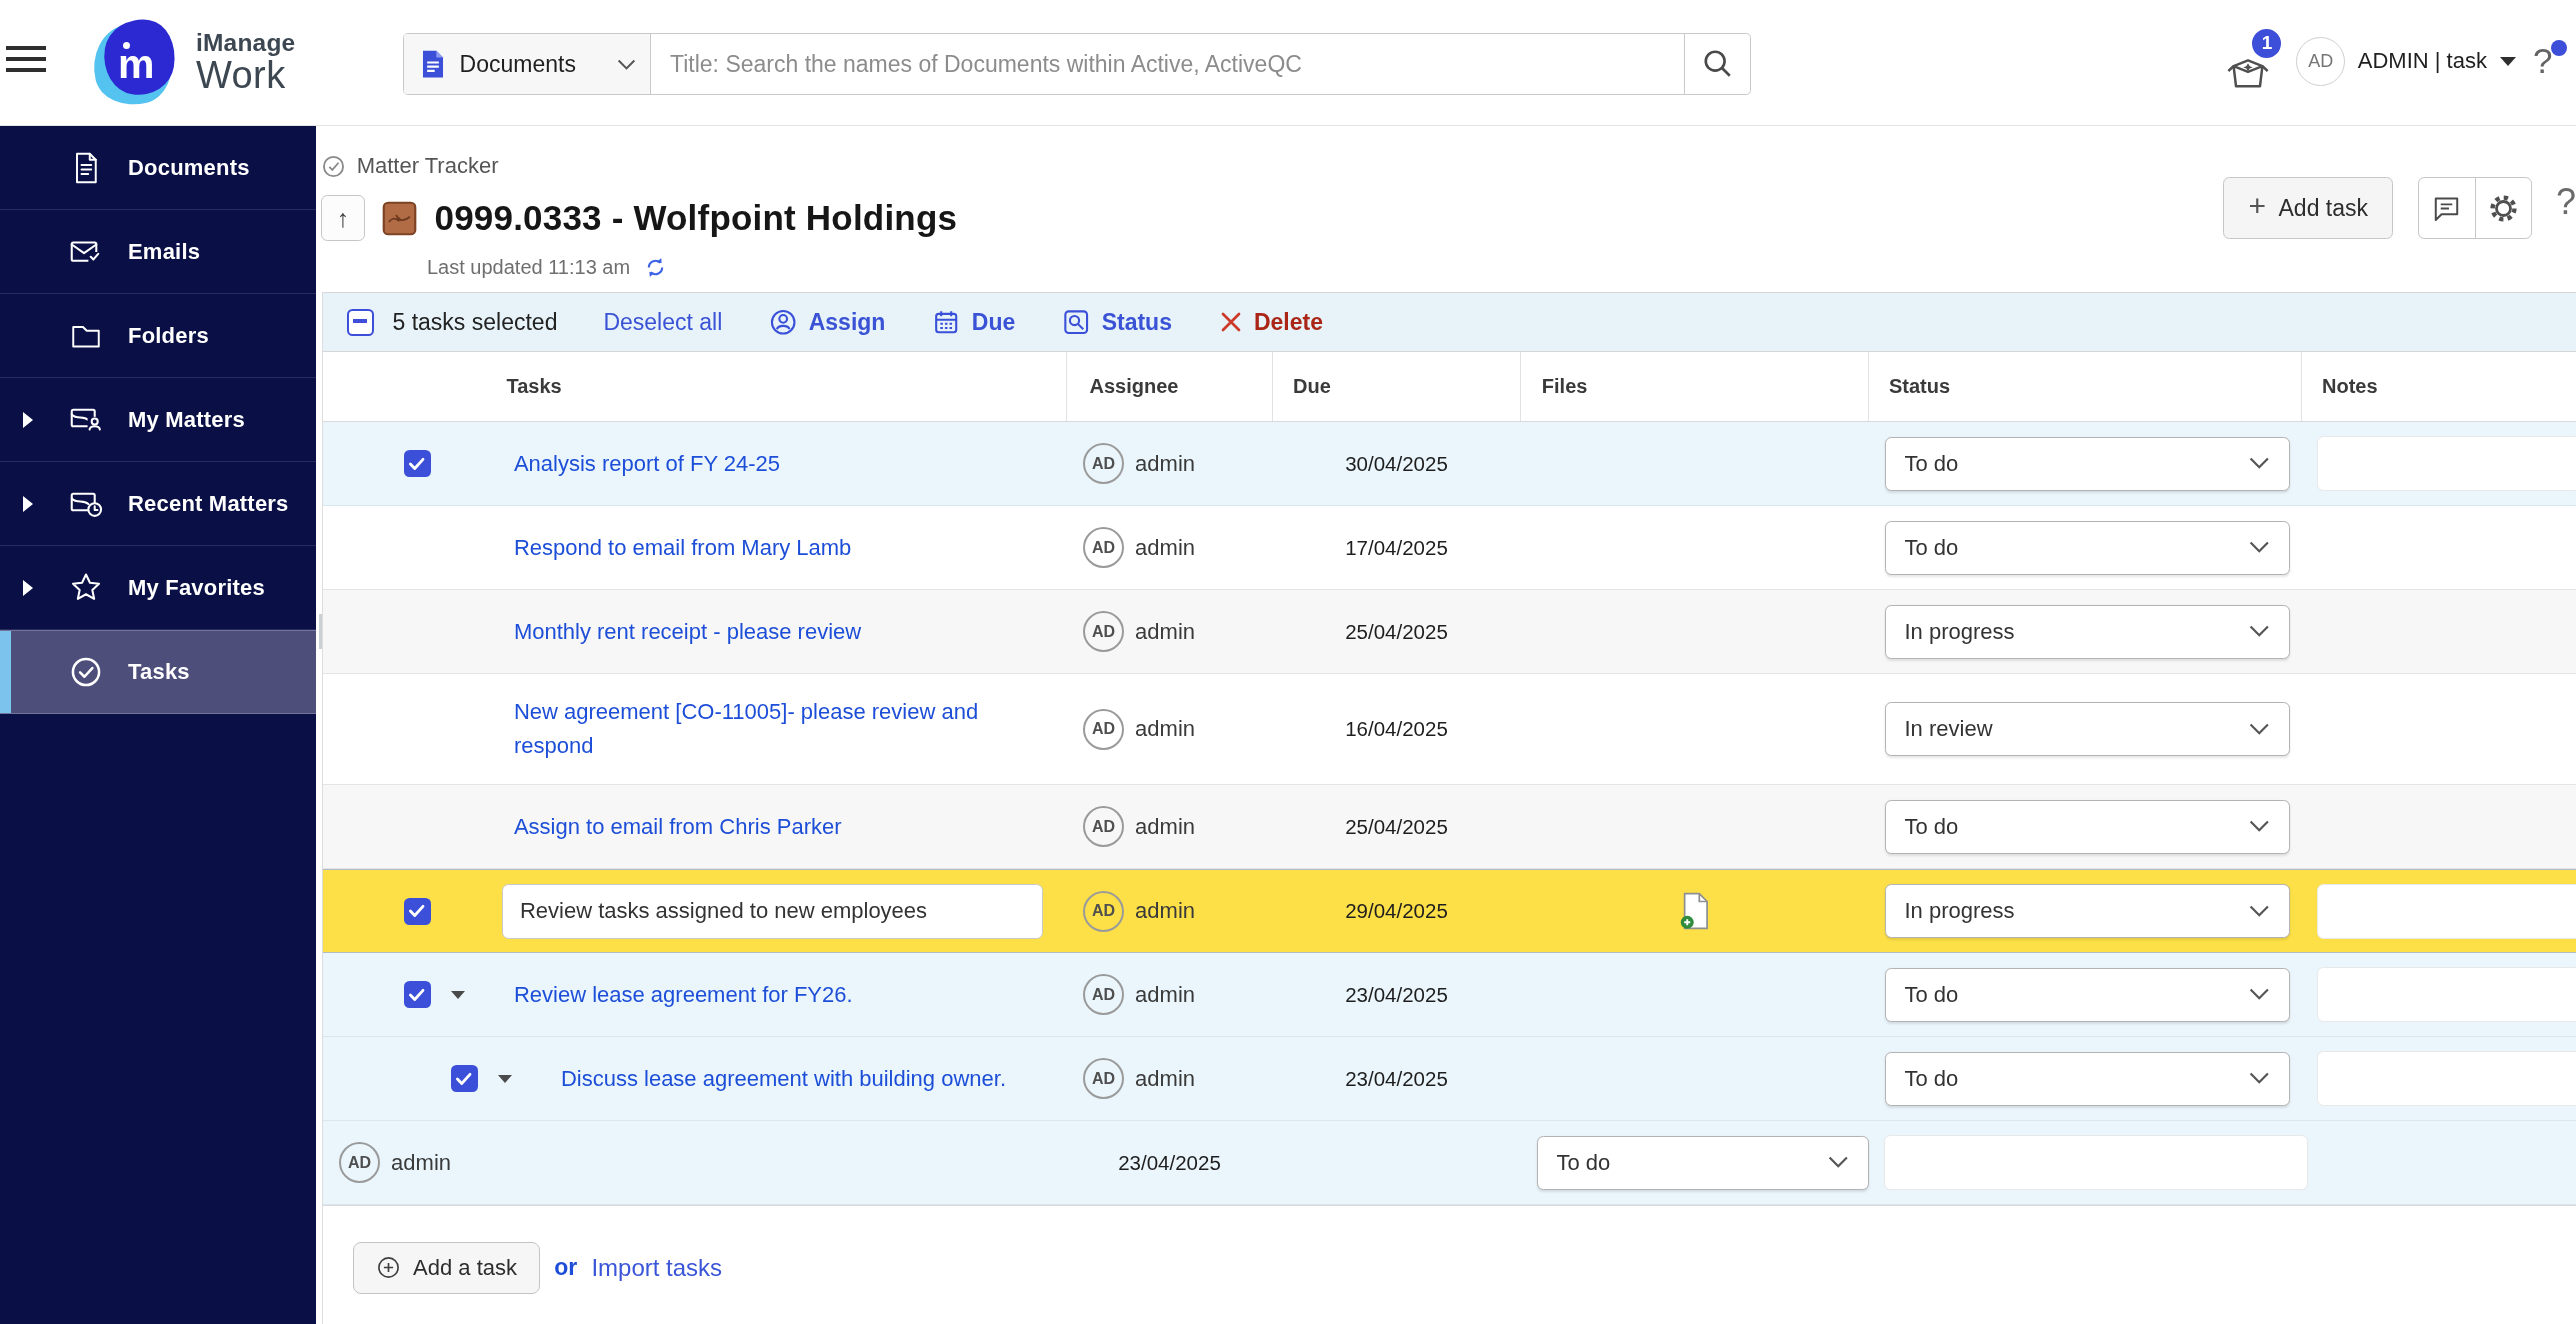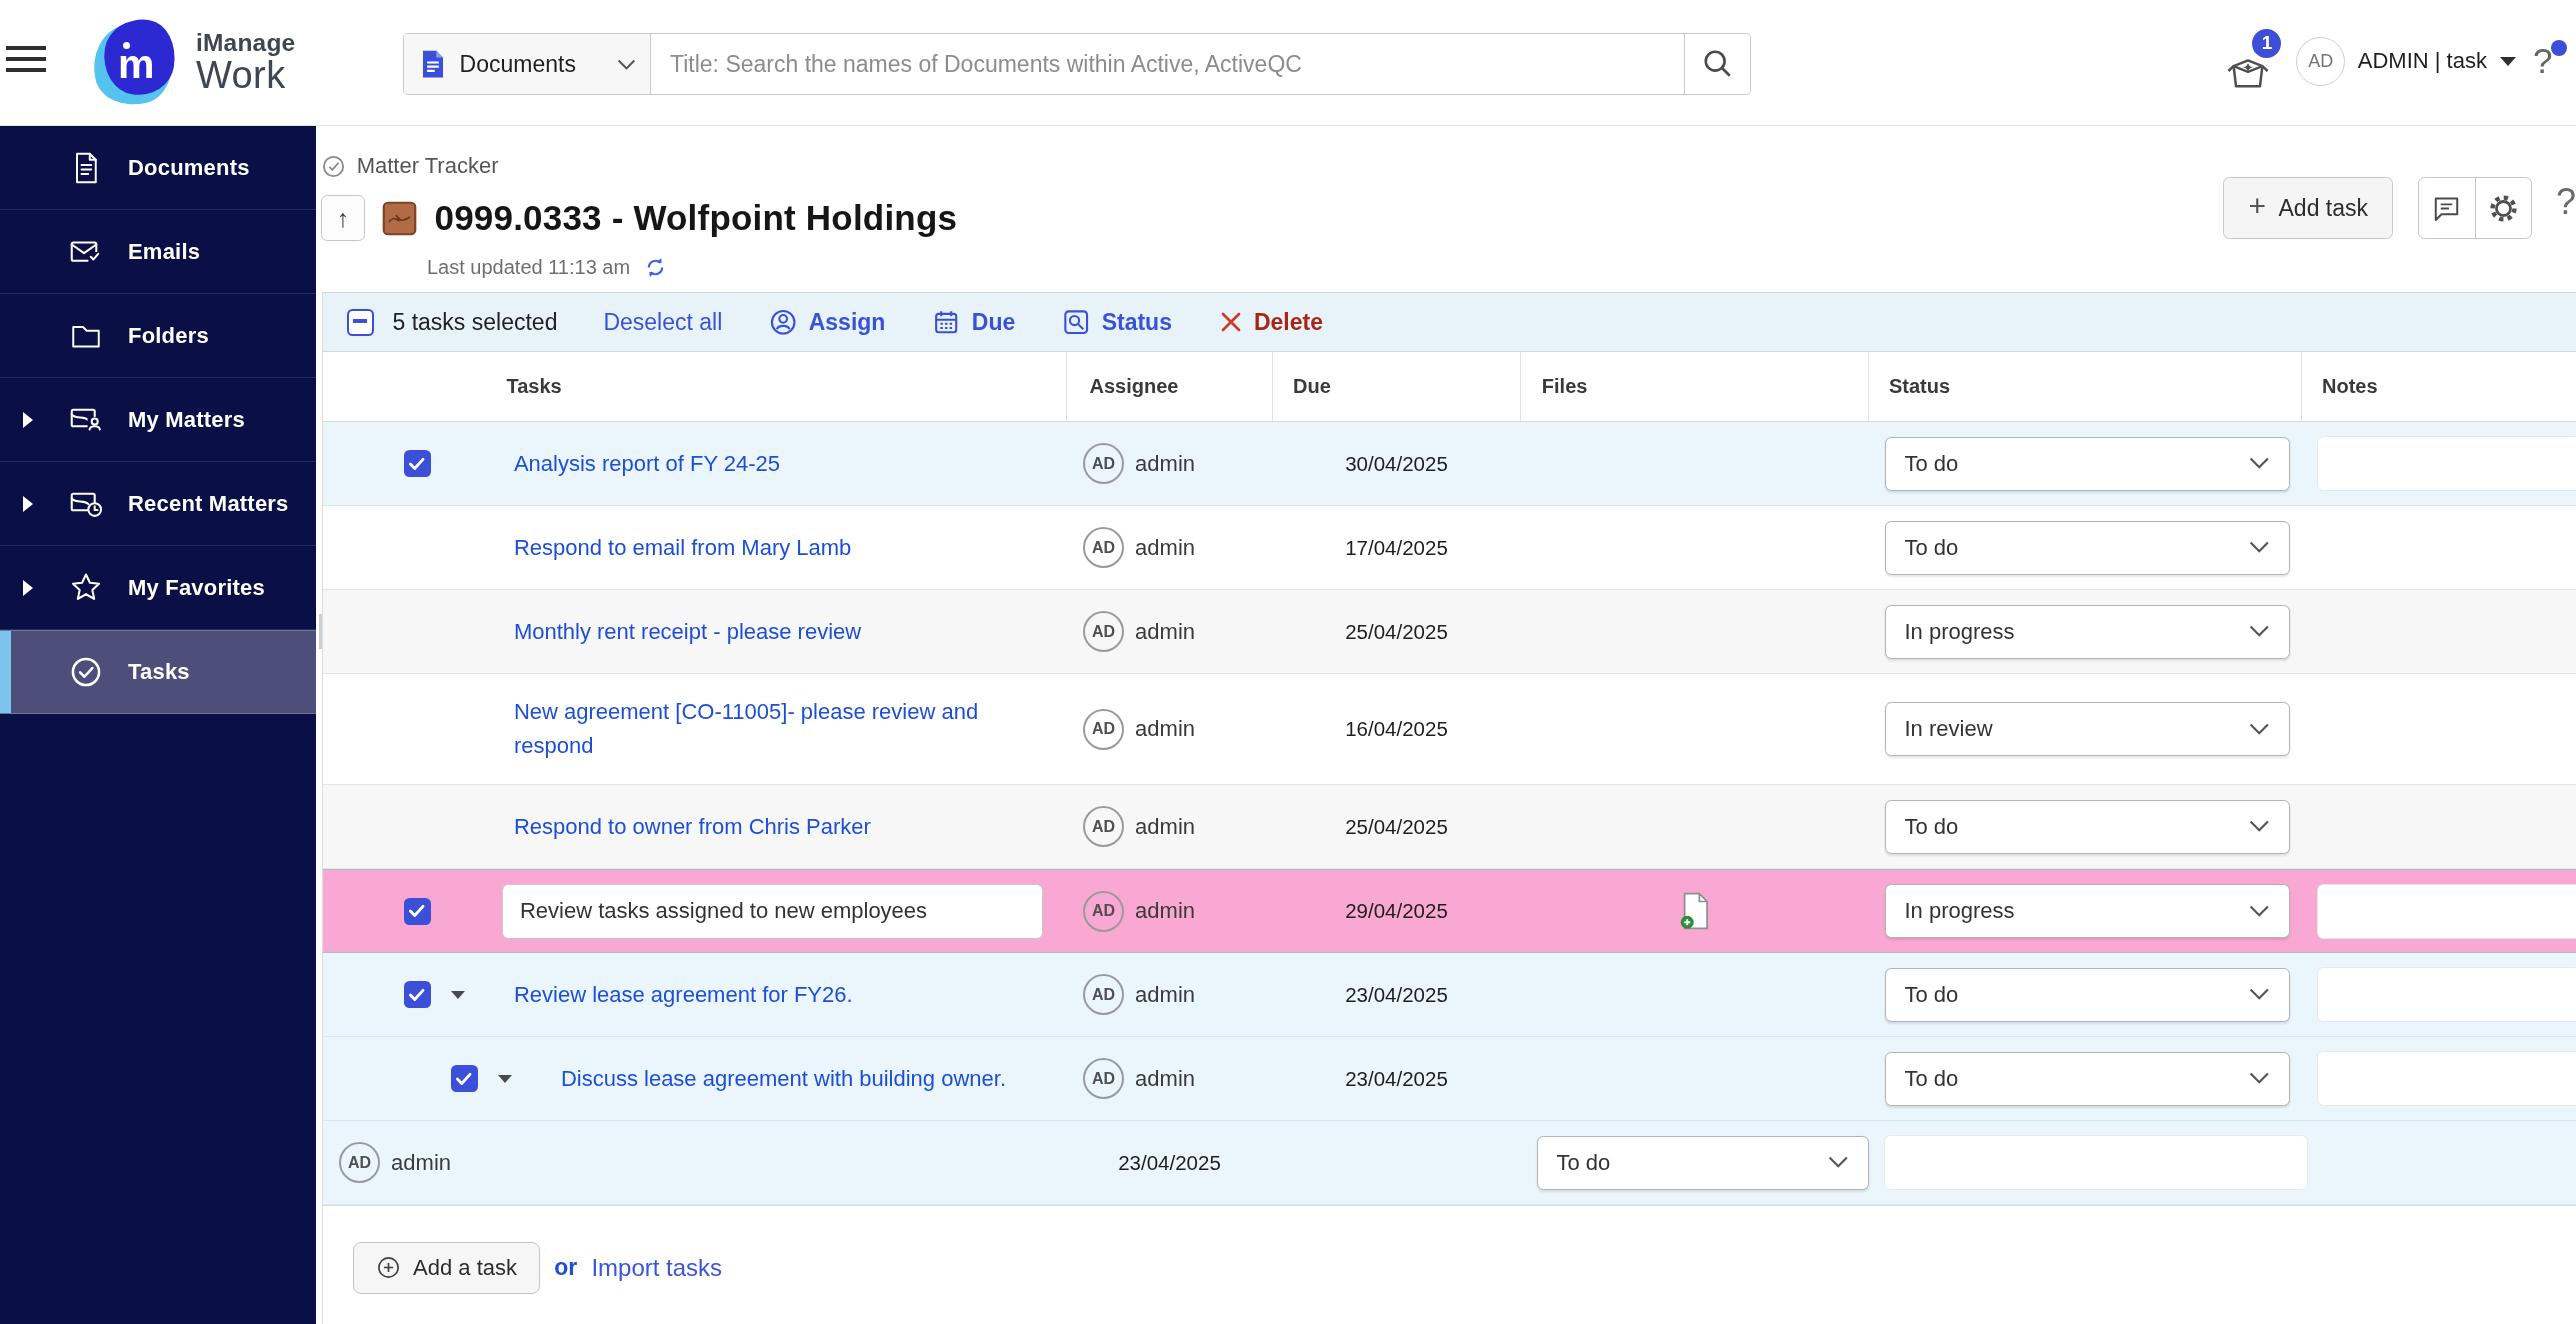--- a/index.html
+++ b/index.html
@@ -85,21 +85,21 @@
 
   .thead { height:70px; display:grid; grid-template-columns:744px 206px 248px 348px 433px 1fr; border-bottom:0.8px solid #d9d9d9; background:#fff; }
   .th { display:flex; align-items:center; font-size:20px; font-weight:700; color:#3a3a3a; border-right:0.8px solid #e2e2e2; }
   .th:last-child { border-right:none; }
   .th.c0 { padding-left:184px; } .th.c1 { padding-left:23px; } .th.c2 { padding-left:20.5px; }
   .th.c3 { padding-left:21.3px; } .th.c4 { padding-left:20.5px; } .th.c5 { padding-left:20.5px; }
 
   .row { display:grid; grid-template-columns:744px 206px 248px 348px 433px 1fr; min-height:84px; border-bottom:0.8px solid #e4e4e4; background:#fff; }
   .row.selected { background:#eaf6fc; border-bottom:0.8px solid #d8e6ee; }
   .row.alt { background:#f7f7f7; }
-  .row.editing { background:#f9a8d4; border-top:0.8px solid #aebcc4; border-bottom:0.8px solid #aebcc4; }
+  .row.editing { background:#fde047; border-top:0.8px solid #aebcc4; border-bottom:0.8px solid #aebcc4; }
   .row.tall { min-height:111px; }
   .cell { display:flex; align-items:center; }
   .tcell { display:flex; align-items:center; }
   .cb-wrap { width:27px; flex:none; display:flex; }
   .caret-wrap { width:55px; flex:none; display:flex; align-items:center; justify-content:center; }
   .row-caret { width:0; height:0; border-left:7.1px solid transparent; border-right:7.1px solid transparent; border-top:8.7px solid #4a4a4a; cursor:pointer; }
   .task-text { margin-left:28.4px; font-size:22px; color:#1d4ed8; line-height:1.55; max-width:506px; cursor:pointer; }
   .task-input { margin-left:16px; width:541px; height:55px; border:1.6px solid #c9c9c9; border-radius:6.3px; background:#fff; font-size:22px; color:#333; padding:0 17.4px; font-family:inherit; outline:none; }
   .avatar { width:41px; height:41px; border-radius:50%; border:2.4px solid #9a9a9a; color:#4f4f4f; font-size:16px; font-weight:600; display:flex; align-items:center; justify-content:center; margin-left:16.6px; flex:none; background:transparent; }
   .assignee-name { font-size:22px; color:#3a3a3a; margin-left:11px; }
@@ -462,21 +462,21 @@
                   <polyline points="2,2 13,13 24,2" fill="none" stroke="#555" stroke-width="2.8"></polyline>
                 </svg>
        </div>
      </div>
      <div class="cell"></div>
           </div>
           <div class="row alt">
             <div class="cell tcell" style="padding-left:81px">
        <span class="cb-wrap"></span>
        <span class="caret-wrap"></span>
-       <span class="task-text">Respond to owner from Chris Parker</span>
+       <span class="task-text">Assign to email from Chris Parker</span>
      </div>
      <div class="cell">
        <span class="avatar">AD</span>
        <span class="assignee-name">admin</span>
      </div>
      <div class="cell due-cell">25/04/2025</div>
      <div class="cell files-cell"></div>
      <div class="cell status-cell">
        <div class="dropdown">
          <span class="dd-label">To do</span>

